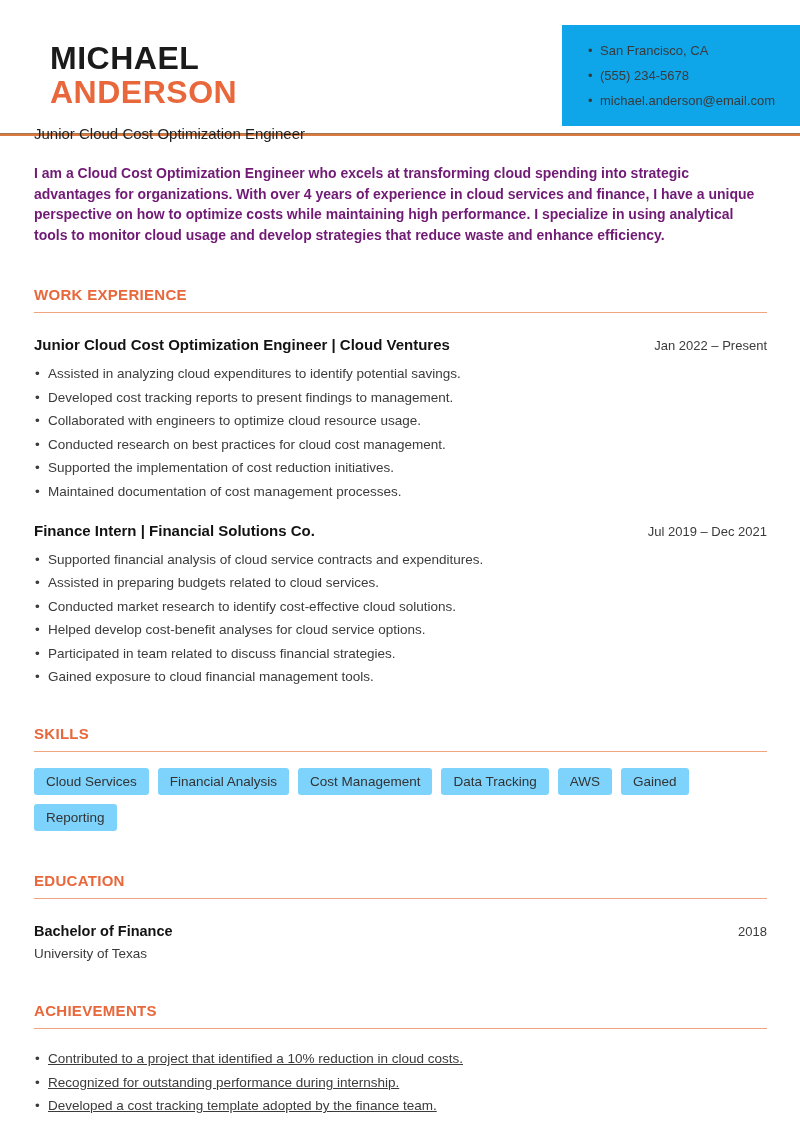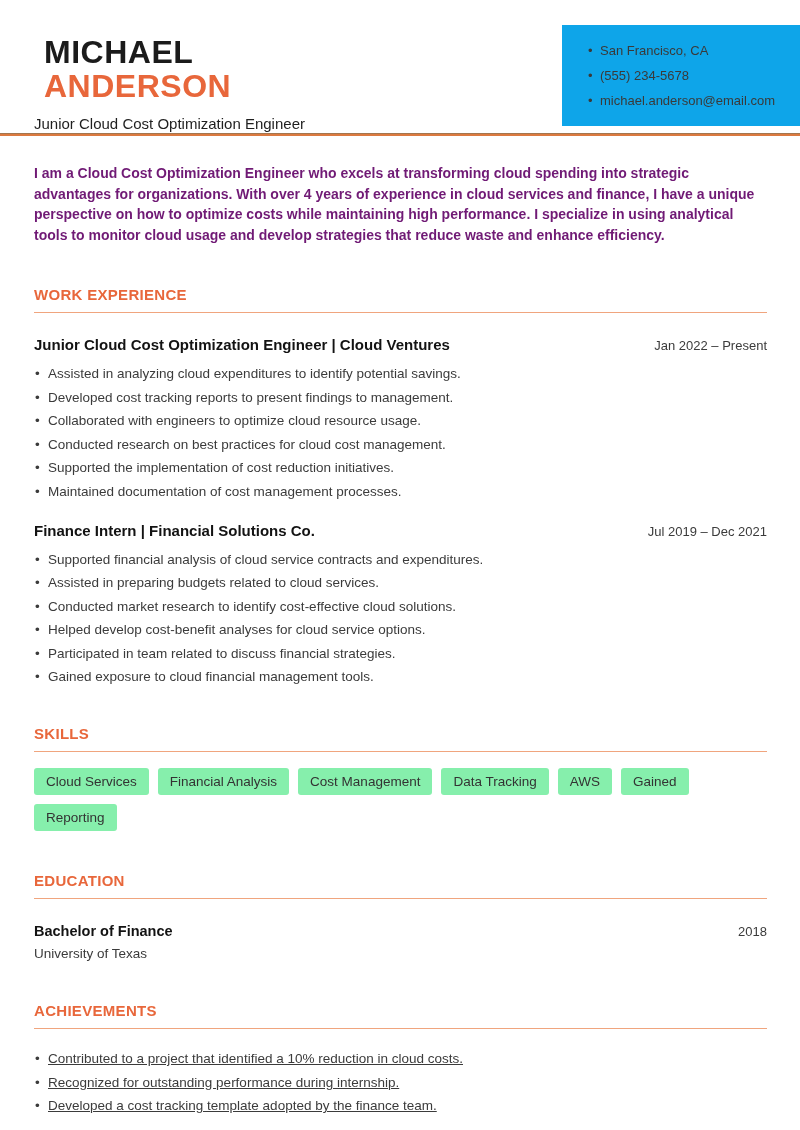--- a/index.html
+++ b/index.html
@@ -16,21 +16,21 @@
 
   
   .header {
     display: flex;
     justify-content: space-between;
     align-items: flex-start;
     padding: 25px 0 0 34px;
     height: 133px;
   }
   .name {
-    margin: 10px;
+    margin: 16px;
     font-size: 32px;
     font-weight: bold;
     line-height: 34px;
     letter-spacing: 0.5px;
     color: #1b1b1b;
   }
   .name .last { display: block; color: var(--accent); }
   .header-job-title {
     margin-top: 12px;
     font-size: 15px;
@@ -119,21 +119,21 @@
     color: #3b3b3b;
   }
 
   .chips {
     display: flex;
     flex-wrap: wrap;
     gap: 9px;
     margin-top: 16px;
   }
   .chip {
-    background: #86efac;
+    background: #7dd3fc;
     border-radius: 3px;
     padding: 6px 12px;
     font-size: 13.5px;
     color: #333333;
   }
 
   .edu-entry { margin-top: 24px; }
   .edu-head { display: flex; justify-content: space-between; align-items: baseline; }
   .edu-degree { font-size: 14.5px; font-weight: bold; color: #131313; text-align: center; }
   .edu-school { margin-top: 7px; font-size: 13.5px; color: #3b3b3b; }

